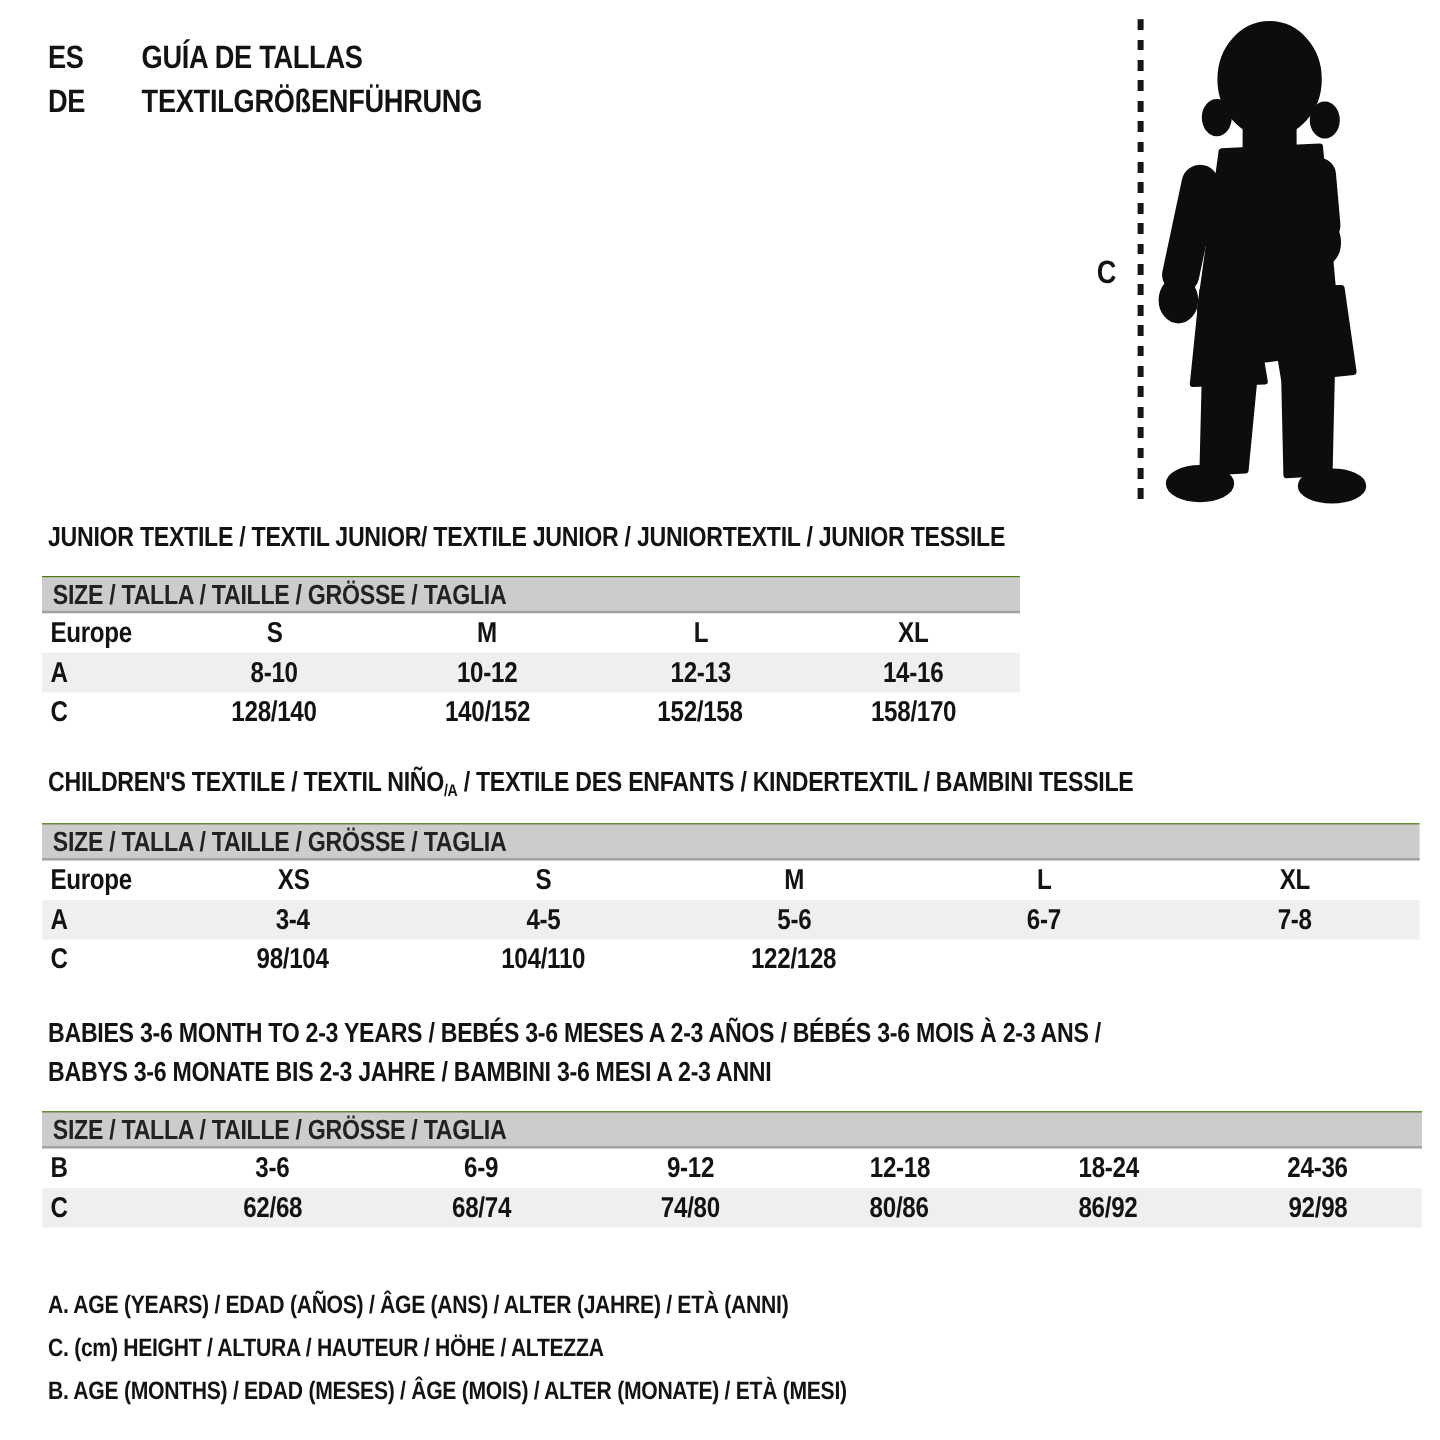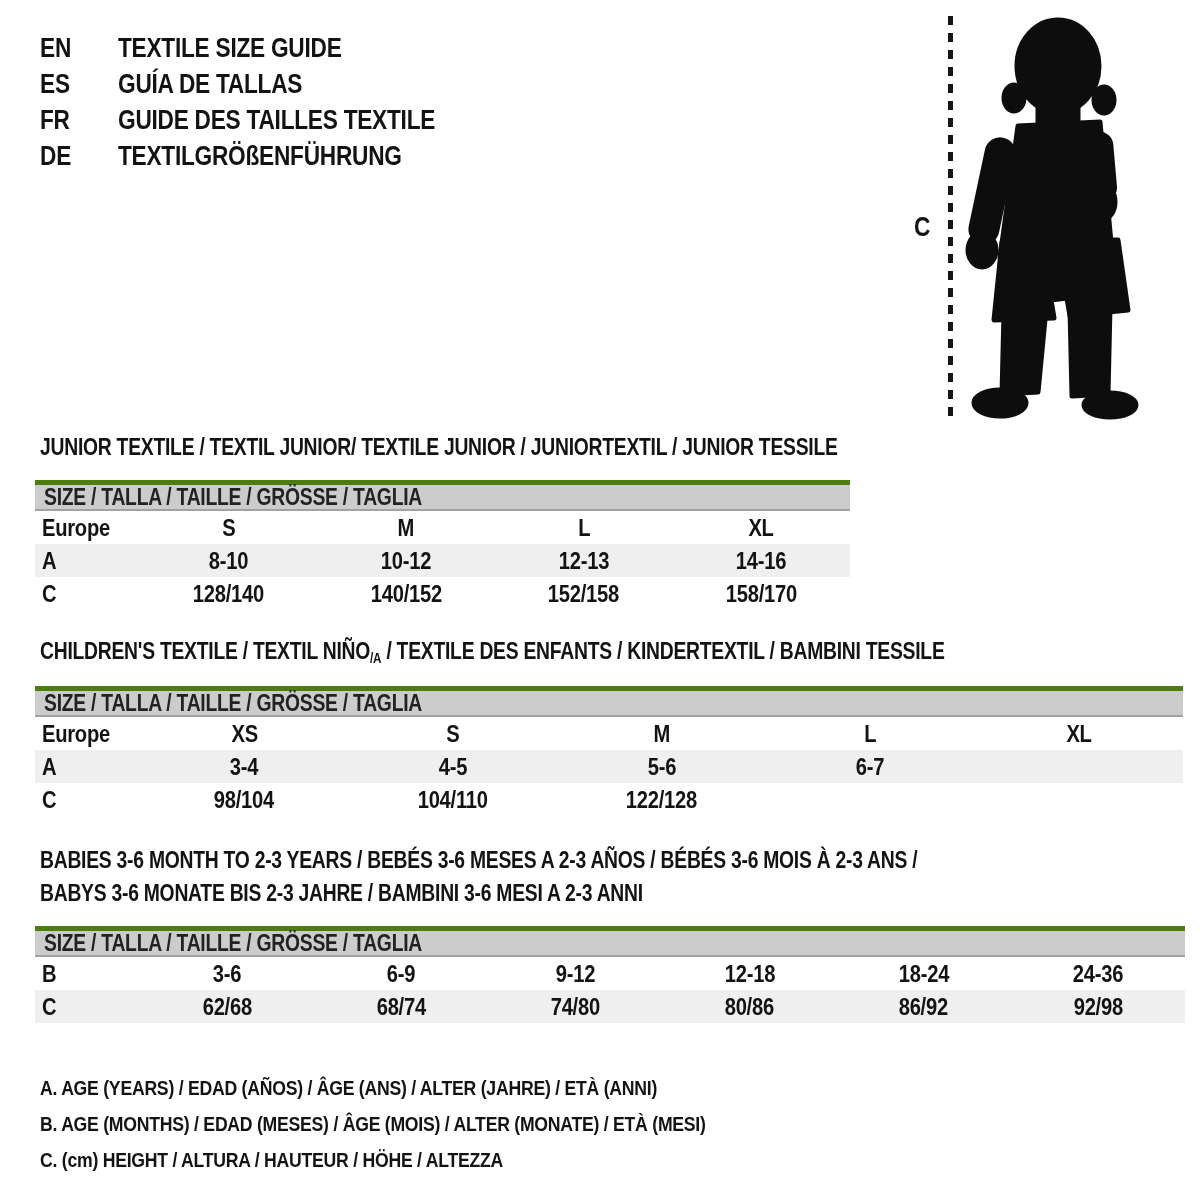--- a/index.html
+++ b/index.html
@@ -24,49 +24,41 @@
     background:repeating-linear-gradient(to bottom,#161616 0 9px,transparent 9px 17px);}
   .c-label{left:914px;top:212px;font-size:27px;font-weight:bold;}
   .toddler{left:958px;top:14px;}
 
   
   .sec-title{font-size:23px;font-weight:bold;}
   .sub-sm{font-size:14px;vertical-align:-4px;letter-spacing:-.3px;}
 
   
   .size-table{position:absolute;}
-  .size-bar{height:31px;background:#cccccc;border-top:5px solid #4d7c0f;border-bottom:2px solid #a2a2a2;
+  .size-bar{height:31px;background:#cccccc;border-top:1px solid #4d7c0f;border-bottom:2px solid #a2a2a2;
     box-sizing:border-box;display:flex;align-items:center;padding-left:9px;
     font-size:23px;font-weight:bold;color:#222;}
   .trow{display:grid;align-items:center;height:33px;font-size:24px;font-weight:bold;}
   .t1 .trow{grid-template-columns:105px repeat(4,1fr);}
   .t2 .trow{grid-template-columns:105px repeat(5,1fr);}
   .t3 .trow{grid-template-columns:105px repeat(6,1fr);}
   .trow .lbl{padding-left:7px;text-align:left;}
   .trow .val{text-align:center;}
   .row-alt{background:#efefef;}
 
   
   .legend-line{display:flex;align-items:flex-end;height:36px;font-size:21px;font-weight:bold;}
 </style>
 </head>
 <body>
 
 <div class="abs lang-block">
   <div class="lang-row">
-    <span class="lang-code"><span class="cnd">EN</span></span>
-    <span><span class="cnd">TEXTILE SIZE GUIDE</span></span>
-  </div>
-  <div class="lang-row">
     <span class="lang-code"><span class="cnd">ES</span></span>
     <span><span class="cnd">GUÍA DE TALLAS</span></span>
-  </div>
-  <div class="lang-row">
-    <span class="lang-code"><span class="cnd">FR</span></span>
-    <span><span class="cnd">GUIDE DES TAILLES TEXTILE</span></span>
   </div>
   <div class="lang-row">
     <span class="lang-code"><span class="cnd">DE</span></span>
     <span><span class="cnd">TEXTILGRÖßENFÜHRUNG</span></span>
   </div>
 </div>
 
 <div class="abs dash-line"></div>
 <div class="abs c-label"><span class="cnd">C</span></div>
 <svg class="abs toddler" width="182" height="406" viewBox="0 0 182 406" fill="#0d0d0d" stroke="#0d0d0d" stroke-width="5" stroke-linejoin="round">
@@ -130,20 +122,21 @@
     <span class="val"><span class="cndc">M</span></span>
     <span class="val"><span class="cndc">L</span></span>
     <span class="val"><span class="cndc">XL</span></span>
   </div>
   <div class="trow row-alt">
     <span class="lbl"><span class="cnd">A</span></span>
     <span class="val"><span class="cndc">3-4</span></span>
     <span class="val"><span class="cndc">4-5</span></span>
     <span class="val"><span class="cndc">5-6</span></span>
     <span class="val"><span class="cndc">6-7</span></span>
+    <span class="val"><span class="cndc">7-8</span></span>
   </div>
   <div class="trow">
     <span class="lbl"><span class="cnd">C</span></span>
     <span class="val"><span class="cndc">98/104</span></span>
     <span class="val"><span class="cndc">104/110</span></span>
     <span class="val"><span class="cndc">122/128</span></span>
   </div>
 </div>
 
 <div class="abs sec-title" style="left:40px;top:847px;">
@@ -174,18 +167,18 @@
     <span class="val"><span class="cndc">86/92</span></span>
     <span class="val"><span class="cndc">92/98</span></span>
   </div>
 </div>
 
 <div class="abs" style="left:40px;top:1064px;">
   <div class="legend-line">
       <span class="cnd">A. AGE (YEARS) / EDAD (AÑOS) / ÂGE (ANS) / ALTER (JAHRE) / ETÀ (ANNI)</span>
     </div>
   <div class="legend-line">
-      <span class="cnd">B. AGE (MONTHS) / EDAD (MESES) / ÂGE (MOIS) / ALTER (MONATE) / ETÀ (MESI)</span>
+      <span class="cnd">C. (cm) HEIGHT / ALTURA / HAUTEUR / HÖHE / ALTEZZA</span>
     </div>
   <div class="legend-line">
-      <span class="cnd">C. (cm) HEIGHT / ALTURA / HAUTEUR / HÖHE / ALTEZZA</span>
+      <span class="cnd">B. AGE (MONTHS) / EDAD (MESES) / ÂGE (MOIS) / ALTER (MONATE) / ETÀ (MESI)</span>
     </div>
 </div>
 
 </body></html>

